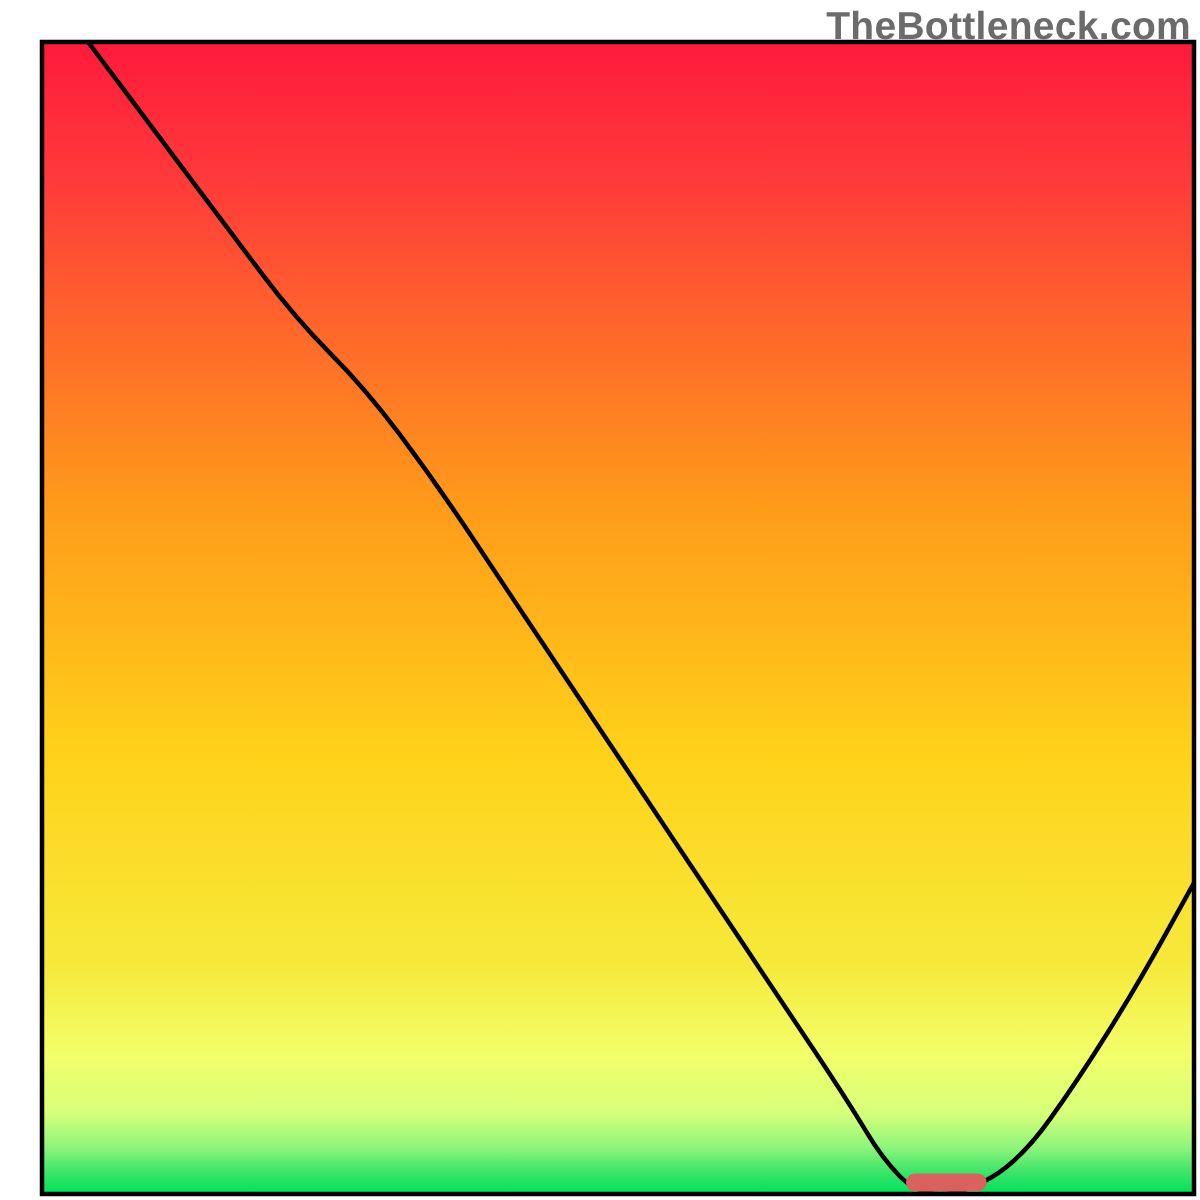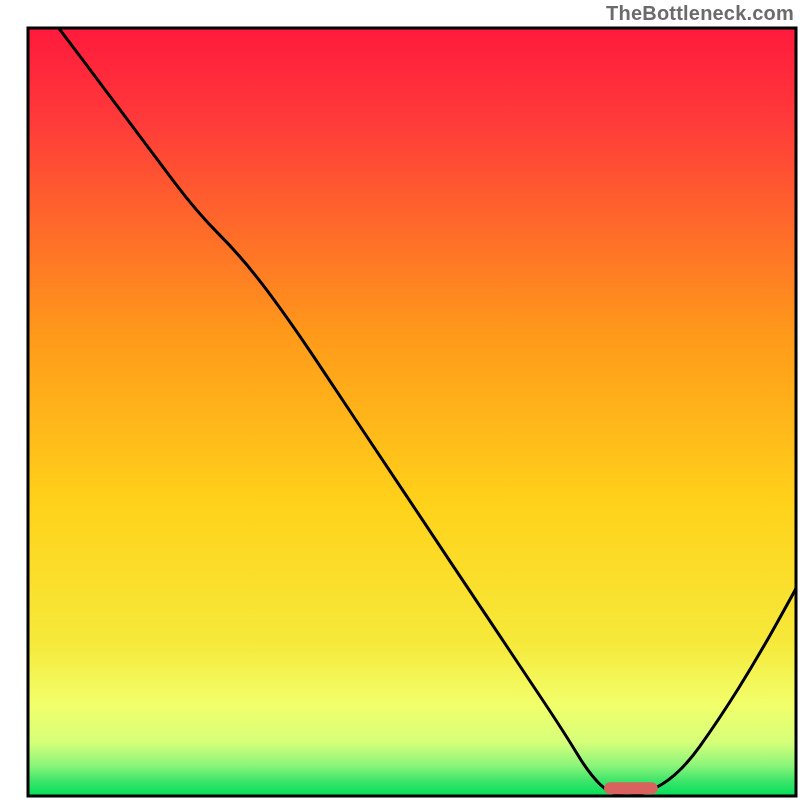--- a/index.html
+++ b/index.html
@@ -12,21 +12,21 @@
   }
   .canvas {
     position: relative;
     width: 800px;
     height: 800px;
   }
   .watermark {
     position: absolute;
     top: 2px;
     right: 6px;
-    font-size: 20px;
+    font-size: 26px;
     font-weight: 600;
     color: #6b6b6b;
     letter-spacing: 0.2px;
     z-index: 50;
   }
   svg.plot {
     position: absolute;
     left: 0;
     top: 0;
     width: 800px;

